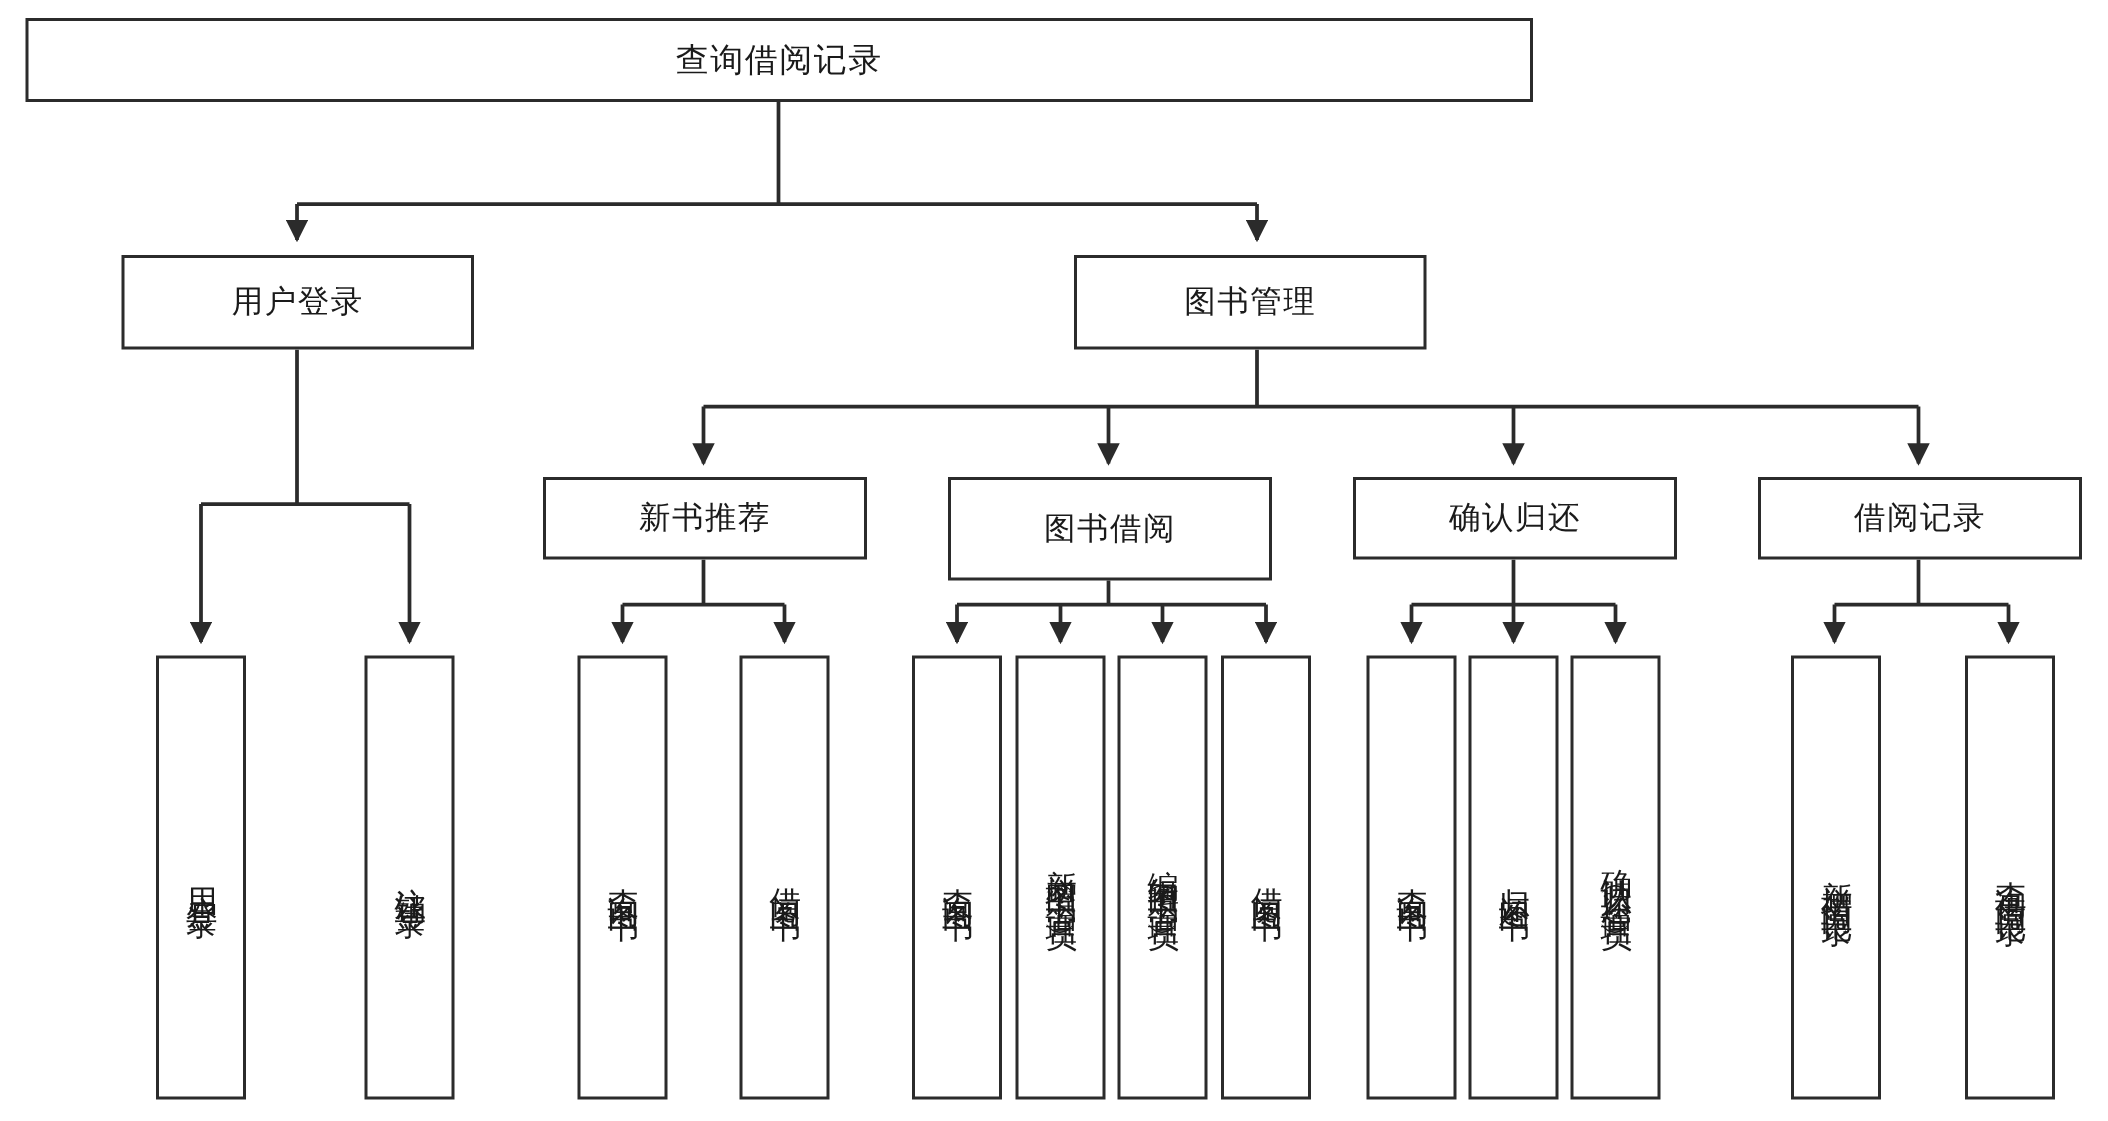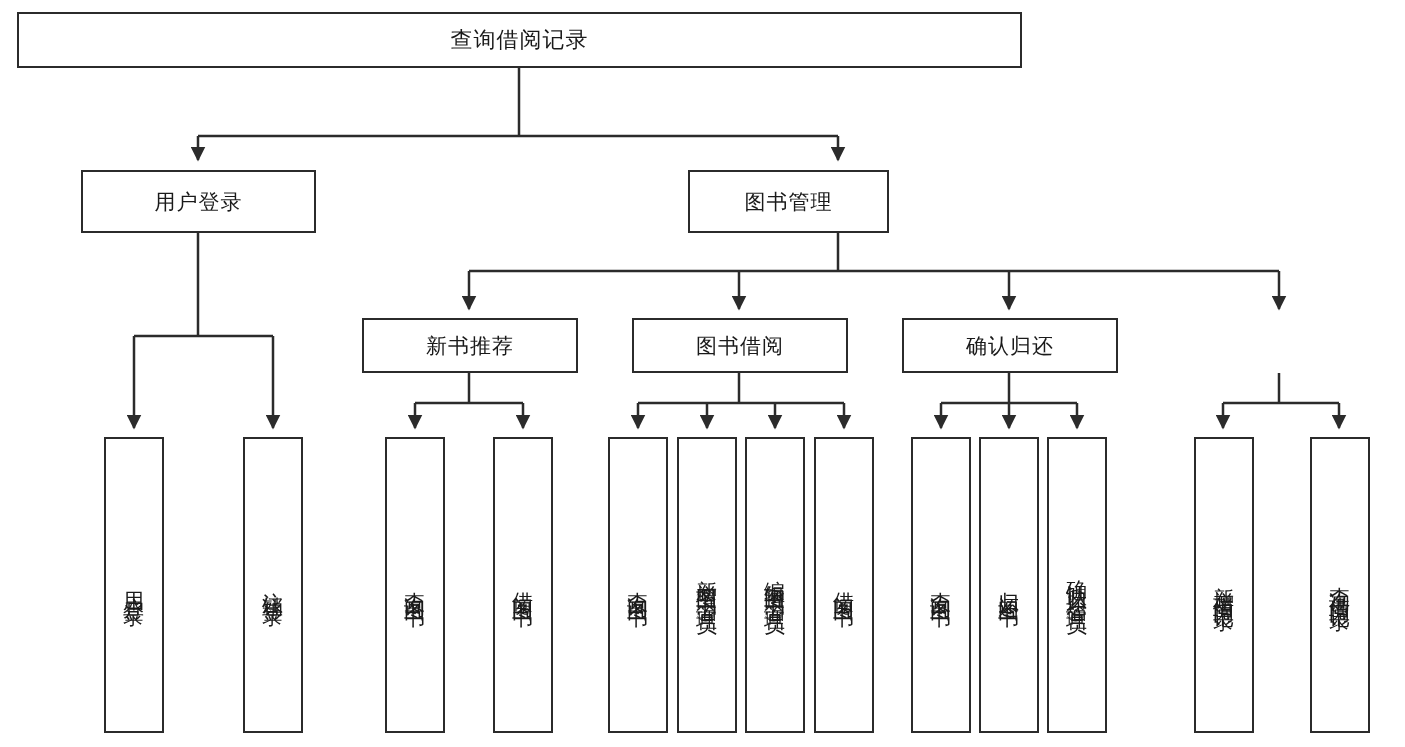--- a/index.html
+++ b/index.html
@@ -116,32 +116,35 @@
     </g>
   </svg>
 
   <div class="node horiz root" style="left:17px;top:12px;width:1005px;height:56px;">
     <span>查询借阅记录</span>
   </div>
 
   <div class="node horiz" style="left:81px;top:170px;width:235px;height:63px;">
     <span>用户登录</span>
   </div>
-  <div class="node horiz" style="left:688px;top:170px;width:201px;height:63px;">
+  <div class="node horiz" style="left:716px;top:170px;width:235px;height:63px;">
     <span>图书管理</span>
   </div>
 
   <div class="node horiz" style="left:362px;top:318px;width:216px;height:55px;">
     <span>新书推荐</span>
   </div>
-  <div class="node horiz" style="left:632px;top:318px;width:216px;height:55px;">
+  <div class="node horiz" style="left:632px;top:318px;width:216px;height:69px;">
     <span>图书借阅</span>
   </div>
   <div class="node horiz" style="left:902px;top:318px;width:216px;height:55px;">
     <span>确认归还</span>
+  </div>
+  <div class="node horiz" style="left:1172px;top:318px;width:216px;height:55px;">
+    <span>借阅记录</span>
   </div>
 
   <div class="node leaf" style="left:104px;top:437px;width:60px;height:296px;">
     <span class="vtext">用户登录</span>
   </div>
   <div class="node leaf" style="left:243px;top:437px;width:60px;height:296px;">
     <span class="vtext">注销登录</span>
   </div>
 
   <div class="node leaf" style="left:385px;top:437px;width:60px;height:296px;">

